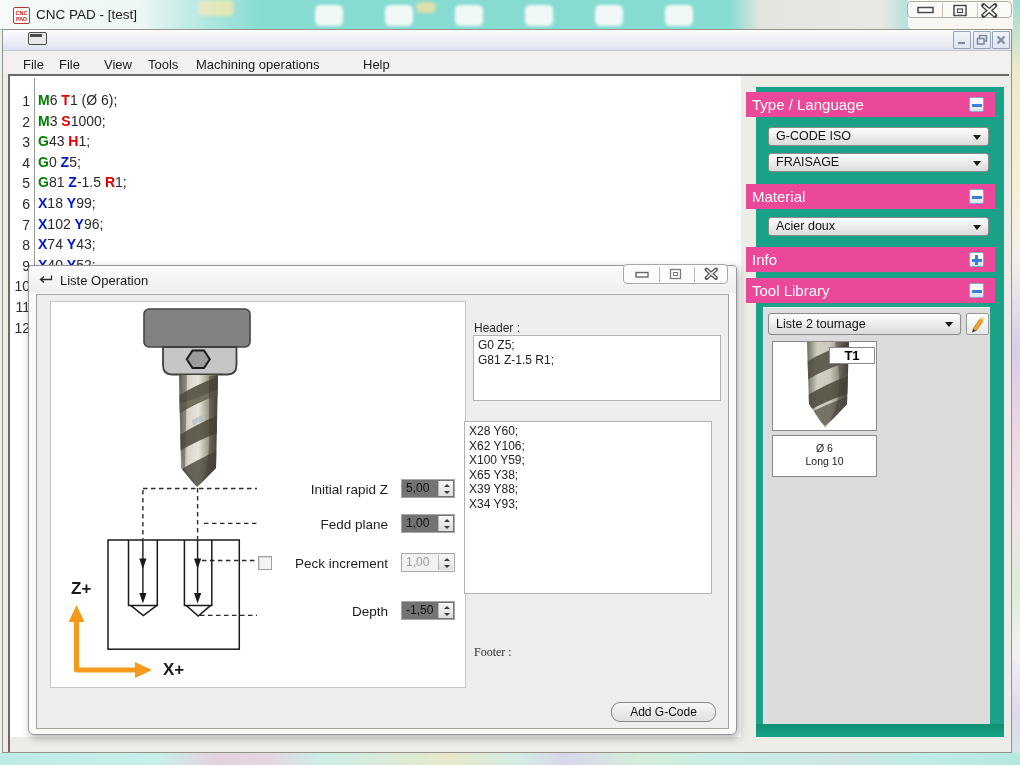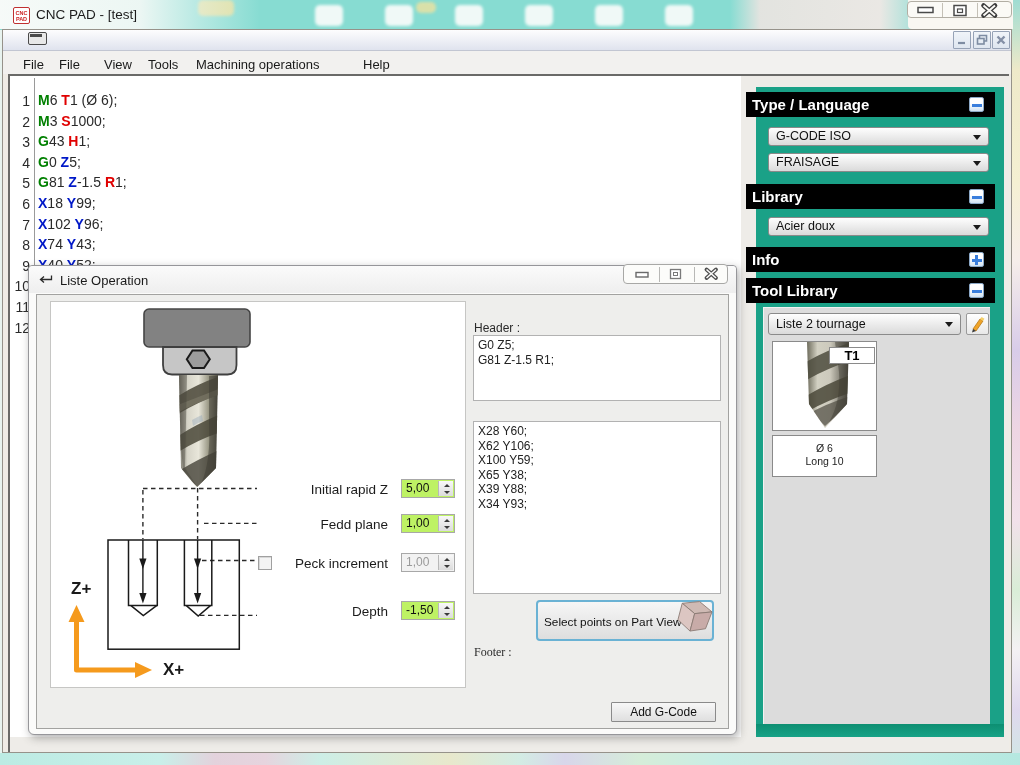--- a/index.html
+++ b/index.html
@@ -43,21 +43,21 @@
 #editor { left:10px; top:76px; width:731px; height:661px; background:#fff; overflow:hidden; }
 #gutter-line { left:34px; top:78px; width:1px; height:655px; background:#9a9a9a; }
 .ln { position:absolute; width:30px; text-align:right; font-size:14px; color:#2a2a2a; }
 .code { position:absolute; left:38px; font-size:14px; color:#2a2a2a; white-space:pre; }
 .kg { color:#008000; font-weight:bold; }
 .kr { color:#e00000; font-weight:bold; }
 .kb { color:#0018c8; font-weight:bold; }
 
 
 #teal { left:756px; top:87px; width:248px; height:650px; background:#1aa187; }
-.hdr { position:absolute; left:746px; width:249px; height:25px; background:#000000; color:#fff; font-weight:bold; font-size:15px; line-height:25px; padding-left:6px; }
+.hdr { position:absolute; left:746px; width:249px; height:25px; background:#ec4899; color:#fff; font-weight:normal; font-size:15px; line-height:25px; padding-left:6px; }
 .hbtn { position:absolute; left:969px; width:15px; height:15px; background:linear-gradient(#ffffff 40%,#d2e2f2); border:1px solid #8ca8c6; border-radius:2px; }
 .hbtn .minus { position:absolute; left:1.5px; top:5.5px; width:10px; height:3.5px; background:#3a7edc; }
 .hbtn .vert  { position:absolute; left:4.8px; top:2.2px; width:3.5px; height:10px; background:#3a7edc; }
 .dd { position:absolute; left:768px; width:221px; height:19px; background:linear-gradient(#fefefe,#dadada); border:1px solid #8a8a8a; border-radius:3px; font-size:12.5px; line-height:17px; padding-left:7px; color:#111; }
 .caret { position:absolute; right:7px; top:7px; width:0; height:0; border-left:4px solid transparent; border-right:4px solid transparent; border-top:5px solid #1a1a1a; }
 #graypanel { left:763px; top:307px; width:227px; height:417px; background:#dcdcdc; border-left:1px solid #f2f2f2; border-top:1px solid #f2f2f2; }
 #pencilbtn { left:966px; top:313px; width:23px; height:22px; background:linear-gradient(#ffffff,#e8e8e8); border:1px solid #9a9a9a; border-radius:2px; }
 #toolcard { left:772px; top:341px; width:105px; height:90px; background:#fff; border:1px solid #8a8a8a; }
 #t1box { left:829px; top:347px; width:46px; height:17px; background:#fff; border:1px solid #8a8a8a; font-weight:bold; font-size:13px; text-align:center; line-height:16px; }
 #infocard { left:772px; top:435px; width:105px; height:42px; background:#fff; border:1px solid #8a8a8a; font-size:10.5px; text-align:center; color:#222; padding-top:6px; line-height:13px; }
@@ -65,32 +65,32 @@
 
 #dialog { left:28px; top:265px; width:709px; height:470px; background:#fbfbfa; border:1px solid #96969a; border-radius:4px 4px 6px 6px; box-shadow:2px 3px 8px rgba(80,80,80,0.45); }
 #dtitlebar { position:absolute; left:0; top:0; width:100%; height:27px; background:linear-gradient(#fbfbfb,#eeeeee); border-radius:4px 4px 0 0; }
 #dtitle { position:absolute; left:31px; top:7px; font-size:13px; color:#1a1a1a; }
 #dbtns { position:absolute; left:594px; top:-2px; width:105px; height:20px; background:#fcfcfa; border:1px solid #a8a8a6; border-radius:4px; }
 .dsep { position:absolute; top:2px; width:1px; height:15px; background:#b8b8b6; }
 #dinner { position:absolute; left:7px; top:28px; width:693px; height:435px; background:#eeeeec; border:1px solid #a2a2a0; }
 #illus { position:absolute; left:13px; top:6px; width:416px; height:387px; background:#fff; border:1px solid #c6c6c4; }
 
 .flabel { position:absolute; font-size:13.5px; color:#1c1c1c; text-align:right; }
-.spin { position:absolute; width:54px; height:19px; background:#bef264; border:1px solid #a8a8a8; font-size:12px; line-height:17px; padding-left:4px; color:#111; }
+.spin { position:absolute; width:54px; height:19px; background:#737373; border:1px solid #a8a8a8; font-size:12px; line-height:17px; padding-left:4px; color:#111; }
 .spin.dis { background:#f2f2f2; color:#9a9a9a; }
 .spinbtn { position:absolute; right:1px; top:1px; width:15px; height:15px; background:linear-gradient(#f8f8f8,#dcdcdc); border-left:1px solid #b8b8b8; }
 .upar { position:absolute; left:4.5px; top:3px; width:0; height:0; border-left:3px solid transparent; border-right:3px solid transparent; border-bottom:3.5px solid #3a3a3a; }
 .dnar { position:absolute; left:4.5px; top:9.5px; width:0; height:0; border-left:3px solid transparent; border-right:3px solid transparent; border-top:3.5px solid #3a3a3a; }
 #checkbox { position:absolute; left:221px; top:261px; width:14px; height:14px; background:#f4f4f4; border:1px solid #a0a0a0; box-shadow:inset 1px 1px 0 #d8d8d8; }
 
 .dlabel { position:absolute; font-size:12px; color:#2a2a2a; }
 .dta { position:absolute; background:#fff; border:1px solid #b2b2b2; font-size:12px; line-height:14.5px; color:#222; padding:2px 4px; white-space:pre; }
 #selbtn { position:absolute; left:499px; top:305px; width:178px; height:41px; background:linear-gradient(#f6f6f6,#dedede); border:2px solid #6ab2d4; border-radius:4px; }
 #selbtn span { position:absolute; left:6px; top:13px; font-size:11.8px; color:#111; }
-#addbtn { position:absolute; left:574px; top:407px; width:105px; height:20px; background:linear-gradient(#f7f7f7,#dfdfdf); border:1px solid #8a8a8a; border-radius:1px; font-size:12px; text-align:center; line-height:18px; color:#111; }
+#addbtn { position:absolute; left:574px; top:407px; width:105px; height:20px; background:linear-gradient(#f7f7f7,#dfdfdf); border:1px solid #8a8a8a; border-radius:9px; font-size:12px; text-align:center; line-height:18px; color:#111; }
 </style>
 </head>
 <body>
 <div class="abs" id="desktop"></div>
 <div class="abs" id="desk-top"></div>
 <div class="abs" id="glassR"></div>
 <div class="blob" style="left:198px;top:0;width:36px;height:16px;background:#ecdf9a;opacity:0.85;"></div>
 <div class="blob" style="left:315px;top:5px;width:28px;height:21px;"></div>
 <div class="blob" style="left:385px;top:5px;width:28px;height:21px;"></div>
 <div class="blob" style="left:416px;top:2px;width:20px;height:11px;background:#eee2a0;opacity:0.8;"></div>
@@ -165,21 +165,21 @@
 <div class="ln" style="top:299px;">11</div>
 <div class="ln" style="top:320px;">12</div>
 
 <div class="abs" id="teal"></div>
 <div class="hdr" style="top:92px;">Type / Language</div>
 <div class="hbtn" style="top:97px;">
     <div class="minus"></div>
   </div>
 <div class="dd" style="top:127px;">G-CODE ISO<div class="caret"></div></div>
 <div class="dd" style="top:153px;">FRAISAGE<div class="caret"></div></div>
-<div class="hdr" style="top:184px;">Library</div>
+<div class="hdr" style="top:184px;">Material</div>
 <div class="hbtn" style="top:189px;">
     <div class="minus"></div>
   </div>
 <div class="dd" style="top:217px;">Acier doux<div class="caret"></div></div>
 <div class="hdr" style="top:247px;">Info</div>
 <div class="hbtn" style="top:252px;">
     <div class="minus"></div>
     <div class="vert"></div>
   </div>
 <div class="hdr" style="top:278px;">Tool Library</div>
@@ -327,32 +327,22 @@
     <div class="flabel" style="left:191px;top:309px;width:160px;">Depth</div>
     <div class="spin" style="left:364px;top:306px;">-1,50<div class="spinbtn">
           <div class="upar"></div>
           <div class="dnar"></div>
         </div></div>
 
     <div class="dlabel" style="left:437px;top:26px;">Header :</div>
     <div class="dta" style="left:436px;top:40px;width:248px;height:66px;">G0 Z5;
 G81 Z-1.5 R1;</div>
     <div class="dlabel" style="left:437px;top:110px;margin-top:34px;">List points :</div>
-    <div class="dta" style="left:436px;top:126px;width:248px;height:173px;">X28 Y60;
+    <div class="dta" style="left:427px;top:126px;width:248px;height:173px;">X28 Y60;
 X62 Y106;
 X100 Y59;
 X65 Y38;
 X39 Y88;
 X34 Y93;</div>
-    <div id="selbtn">
-        <span>Select points on Part View</span>
-      <svg style="position:absolute;left:133px;top:-8px;" width="48" height="50">
-        <g transform="rotate(18 24 25)">
-          <path d="M7 14 L23 7 L38 13 L22 20 Z" fill="#cfbab4" stroke="#8a7a74" stroke-width="0.8"></path>
-          <path d="M7 14 L22 20 L23 38 L8 31 Z" fill="#dcc6c2" stroke="#8a7a74" stroke-width="0.8"></path>
-          <path d="M22 20 L38 13 L37 31 L23 38 Z" fill="#c8aba8" stroke="#8a7a74" stroke-width="0.8"></path>
-        </g>
-      </svg>
-    </div>
     <div class="dlabel" style="left:437px;top:350px;font-family:Liberation Serif, serif;">Footer :</div>
     <div id="addbtn">Add G-Code</div>
   </div>
 </div>
 
 </body></html>

